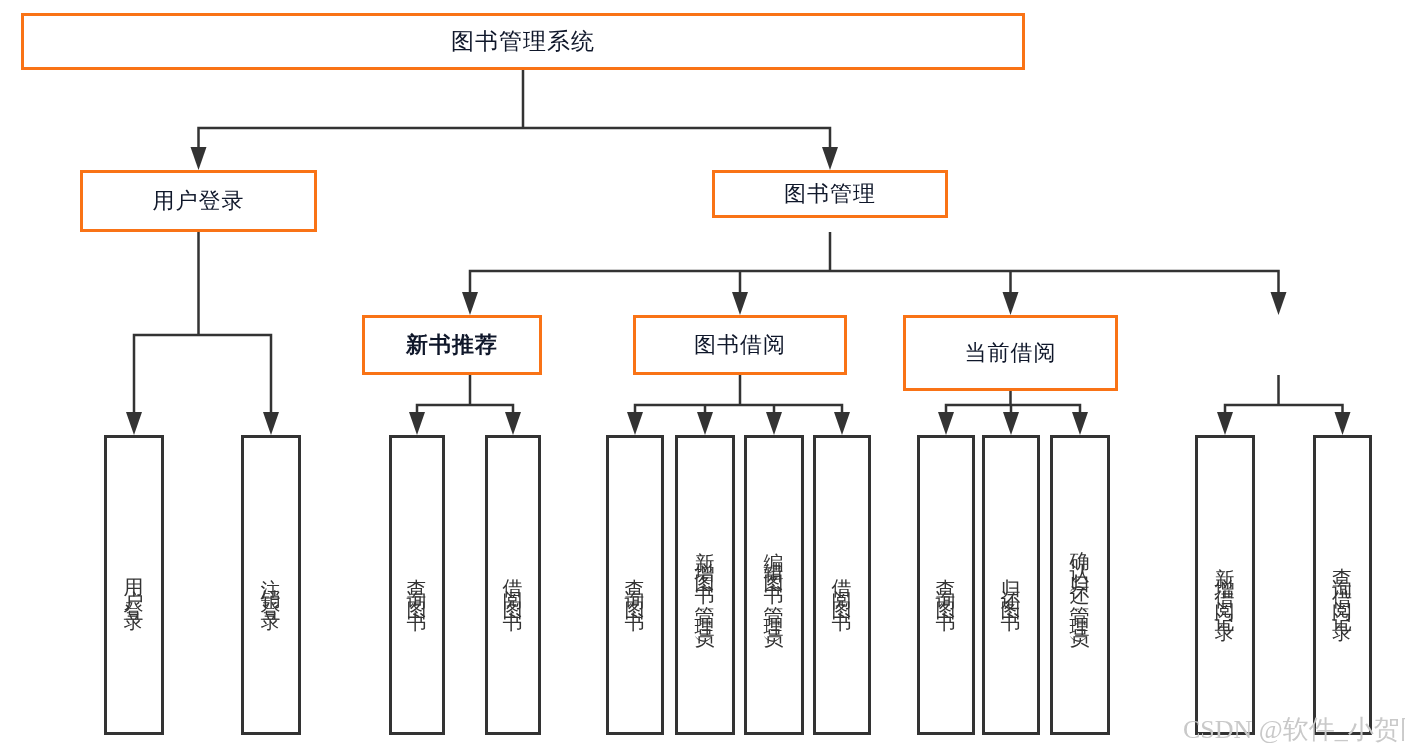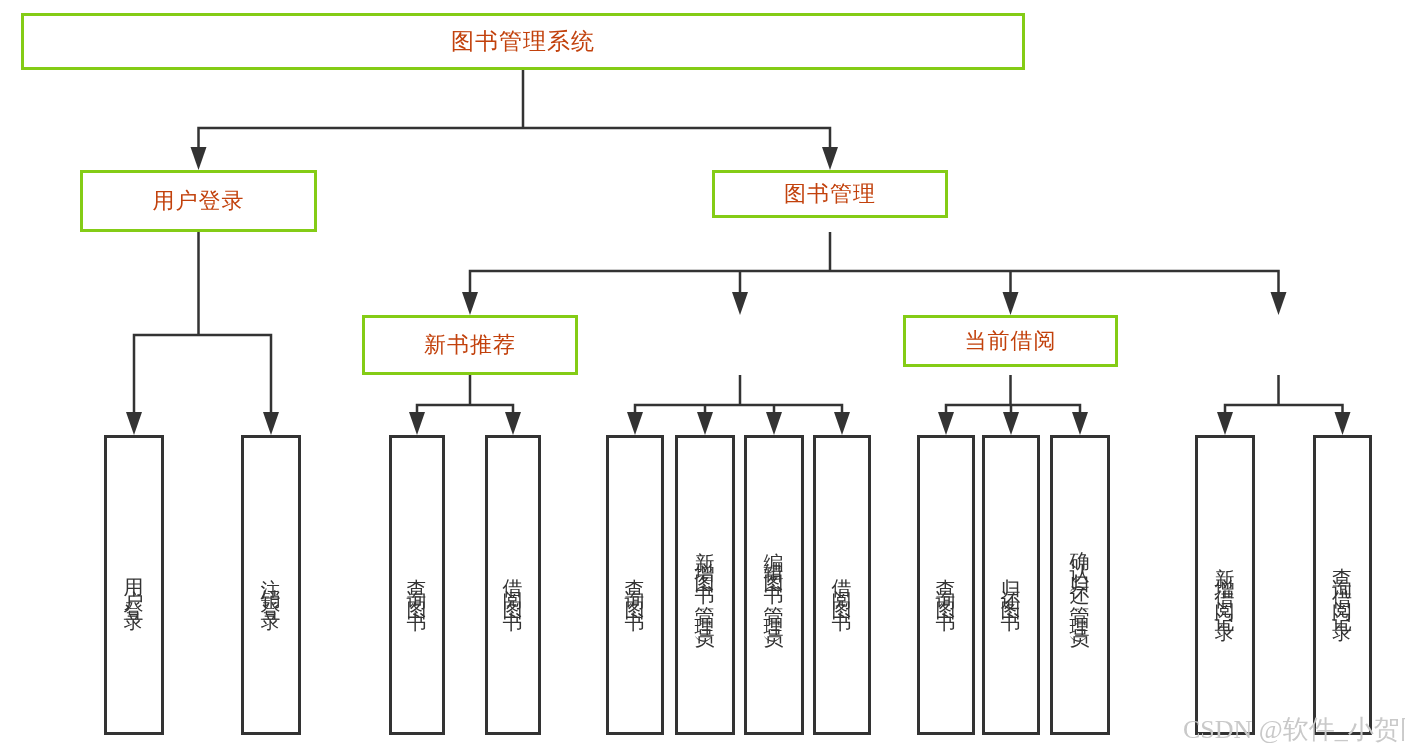--- a/index.html
+++ b/index.html
@@ -14,22 +14,22 @@
   .connectors {
     position: absolute;
     left: 0; top: 0;
     width: 1405px; height: 747px;
     pointer-events: none;
   }
   .node {
     position: absolute;
     box-sizing: border-box;
     background: #ffffff;
-    border: 3px solid #84cc16;
-    color: #c2410c;
+    border: 3px solid #f97316;
+    color: #0f172a;
     display: flex;
     align-items: center;
     justify-content: center;
     font-size: 22px;
     letter-spacing: 1px;
     white-space: nowrap;
   }
   .node.root { border-width: 3px; font-size: 23px; }
   .leaf {
     position: absolute;
@@ -105,22 +105,23 @@
       <polygon points="1217,412 1233,412 1225,435"></polygon>
       <polygon points="1334.5,412 1350.5,412 1342.5,435"></polygon>
     </g>
   </svg>
 
   <div class="node root" style="left:21px; top:13px; width:1004px; height:57px;">图书管理系统</div>
 
   <div class="node" style="left:80px; top:170px; width:237px; height:62px;">用户登录</div>
   <div class="node" style="left:712px; top:170px; width:236px; height:48px;">图书管理</div>
 
-  <div class="node" style="left:362px; top:315px; width:216px; height:60px;">新书推荐</div>
-  <div class="node" style="left:903px; top:315px; width:215px; height:52px;">当前借阅</div>
+  <div class="node" style="left:362px; top:315px; width:180px; height:60px;font-weight:bold;">新书推荐</div>
+  <div class="node" style="left:633px; top:315px; width:214px; height:60px;">图书借阅</div>
+  <div class="node" style="left:903px; top:315px; width:215px; height:76px;">当前借阅</div>
 
   <div class="leaf" style="left:104px; top:435px; width:60px; height:300px;">
     <span class="vtext">用户登录</span>
   </div>
   <div class="leaf" style="left:241px; top:435px; width:60px; height:300px;">
     <span class="vtext">注销登录</span>
   </div>
 
   <div class="leaf" style="left:389px; top:435px; width:56px; height:300px;">
     <span class="vtext">查询图书</span>

